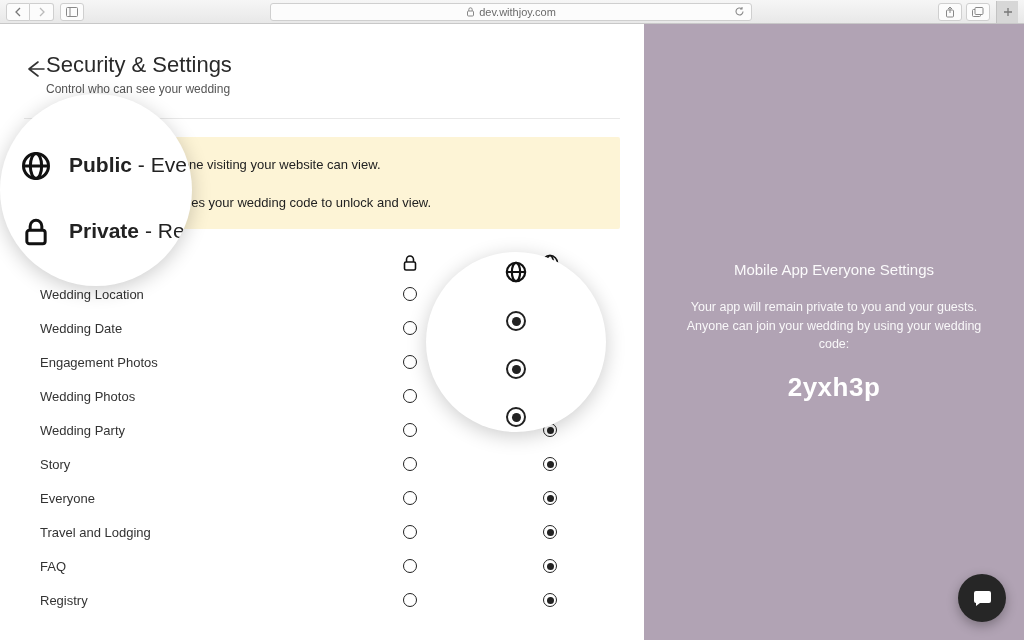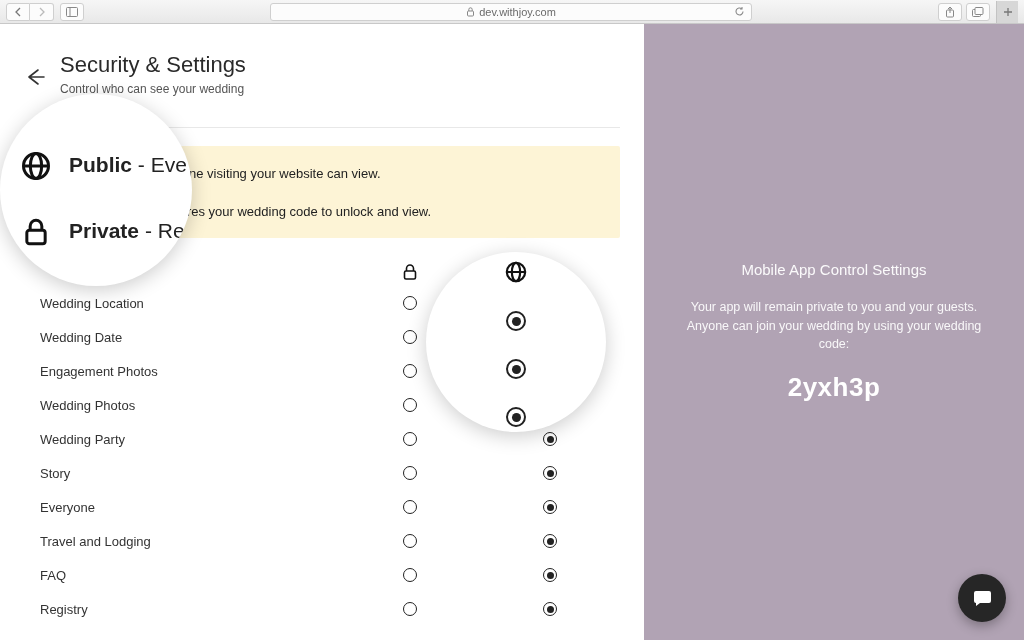--- a/index.html
+++ b/index.html
@@ -14,21 +14,21 @@
   .addr { flex: 1; height: 18px; border: 1px solid #cfcfcf; border-radius: 3px; background: #fcfcfc; display: flex; align-items: center; justify-content: center; gap: 4px; margin: 0 180px; color: #6a6a6a; position: relative; text-align: right; }
   .addr .reload { position: absolute; right: 6px; }
   .tb-right { display: flex; gap: 4px; }
   .tab-btn { width: 22px; height: 22px; background: #d7d7d7; display: flex; align-items: center; justify-content: center; border-left: 1px solid #c3c3c3; }
 
   
   .content { display: flex; height: 616px; position: relative; }
   .left { flex: 0 0 614px; background: #fff; padding: 28px 24px 0 24px; position: relative; }
   .right { flex: 1; background: #b1a3b4; color: #fff; display: flex; flex-direction: column; align-items: center; justify-content: center; text-align: center; padding: 0 28px; }
 
-  .header-row { display: flex; align-items: center; gap: 14px; margin-bottom: 31px; }
+  .header-row { display: flex; align-items: flex-start; margin-bottom: 22px; }
   .back-arrow { width: 22px; height: 22px; margin-top: 6px; }
   .page-title { font-size: 22px; font-weight: 400; color: #2a2a2a; }
   .page-sub { font-size: 12px; color: #555; margin-top: 4px; }
   .divider { height: 1px; background: #e8e8e8; margin: 10px 0 18px 0; }
 
   .notice { background: #fdf4d6; border-radius: 2px; padding: 18px 22px; margin: 0 0 20px 20px; }
   .notice-row { display: flex; align-items: center; gap: 14px; color: #222; font-size: 13px; }
   .notice-row + .notice-row { margin-top: 20px; }
   .notice-row strong { font-weight: 700; }
   .notice-row .ic { width: 18px; height: 18px; }
@@ -300,21 +300,21 @@
           </svg>
         <span class="radio sel"></span>
         <span class="radio sel"></span>
         <span class="radio sel"></span>
       </div>
     </div>
 
   </div>
 
   <div class="right">
-    <div class="r-title">Mobile App Control Settings</div>
+    <div class="r-title">Mobile App Everyone Settings</div>
     <div class="r-body">
       <span>Your app will remain private to you and your guests.</span><br>
       <span>Anyone can join your wedding by using your wedding code:</span>
     </div>
     <div class="r-code">2yxh3p</div>
   </div>
 
   <div class="chat-fab">
     <svg width="22" height="22" viewBox="0 0 22 22">
         <path d="M4 4 h14 a2 2 0 0 1 2 2 v8 a2 2 0 0 1 -2 2 h-9 l-4 3 v-3 a2 2 0 0 1 -2 -2 v-8 a2 2 0 0 1 2 -2 z" fill="#fff"></path>

